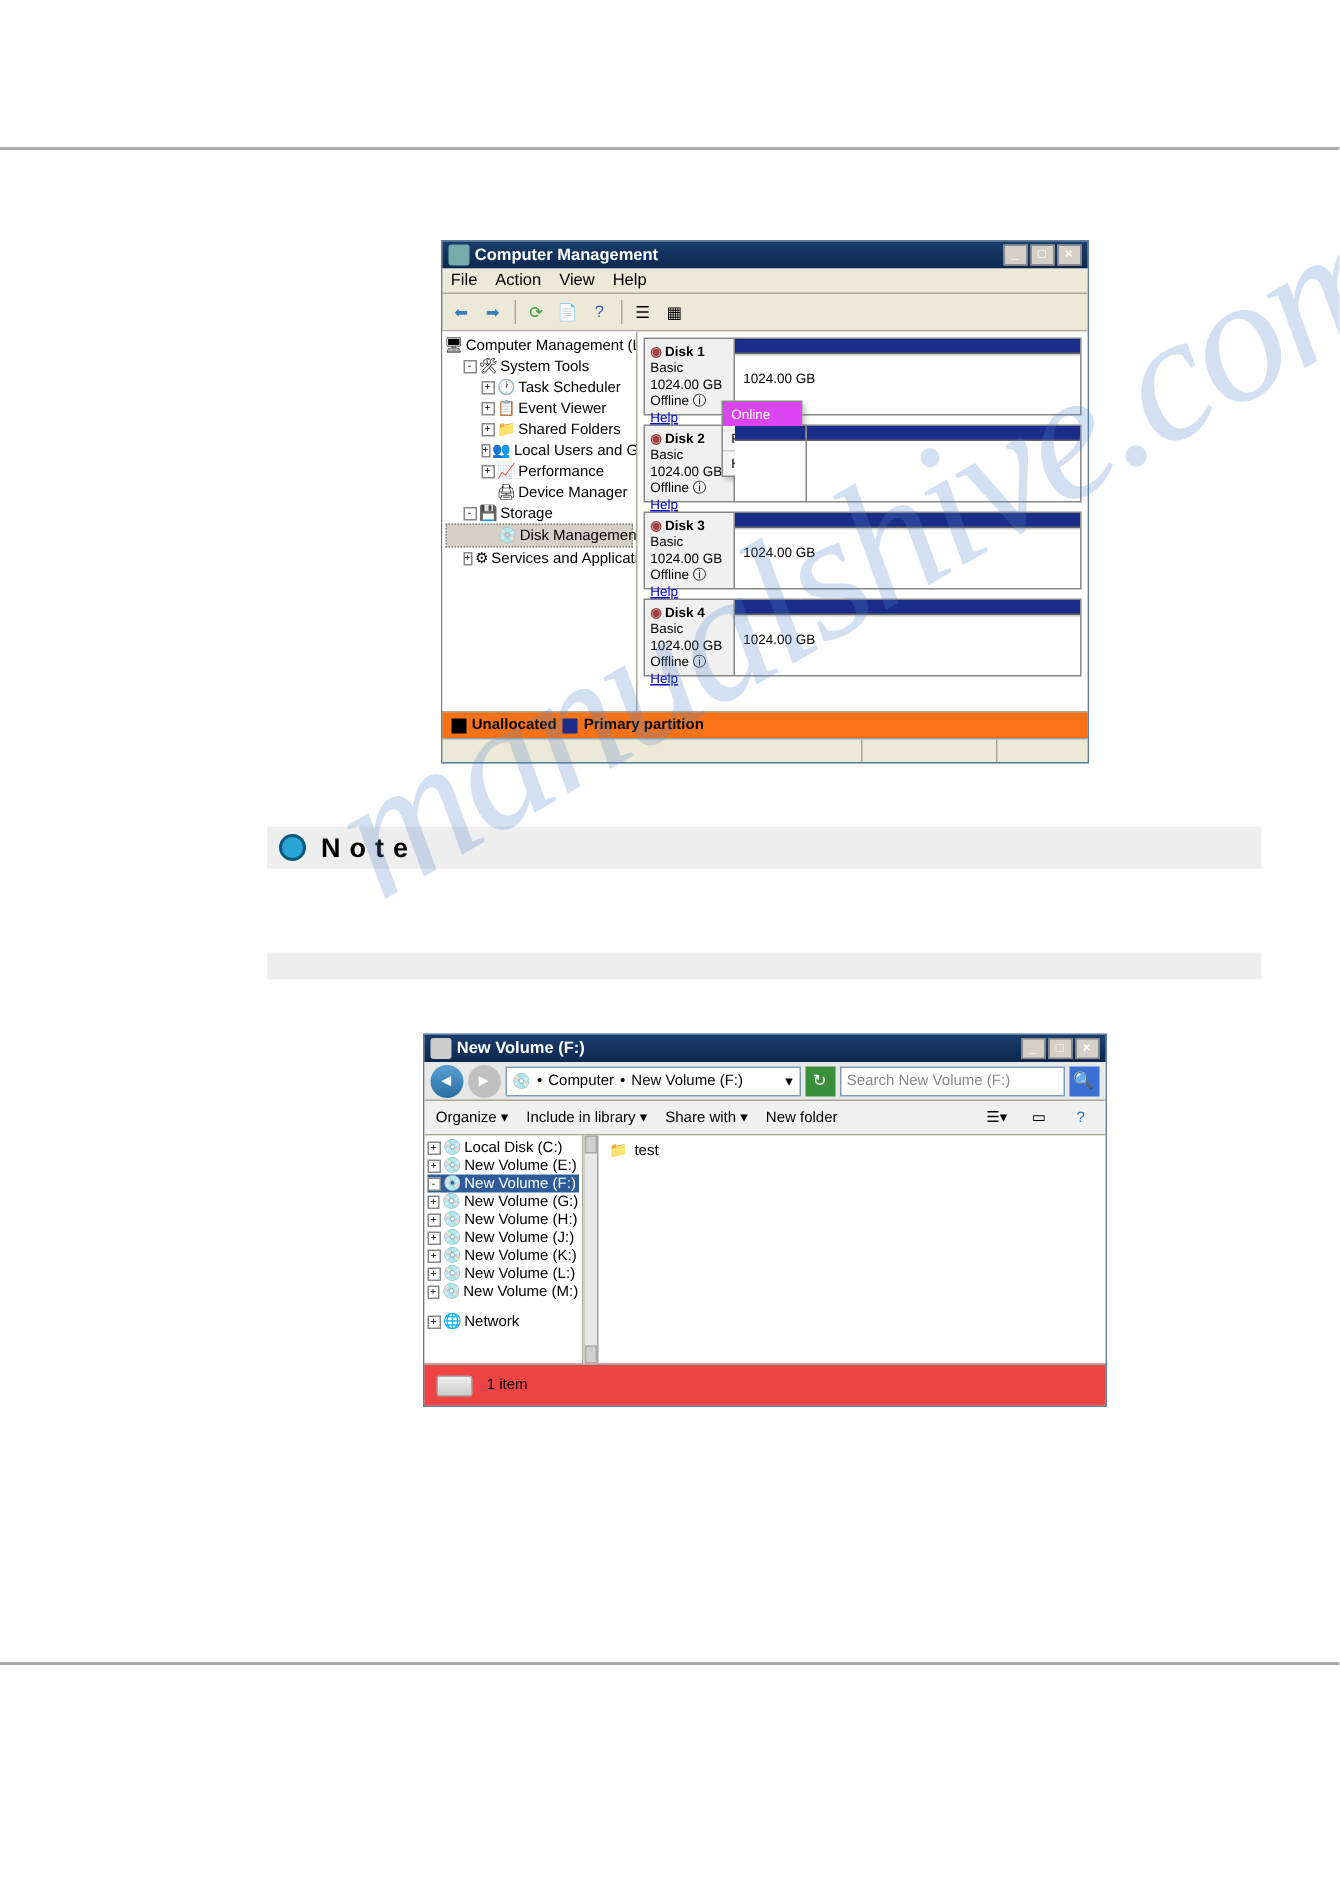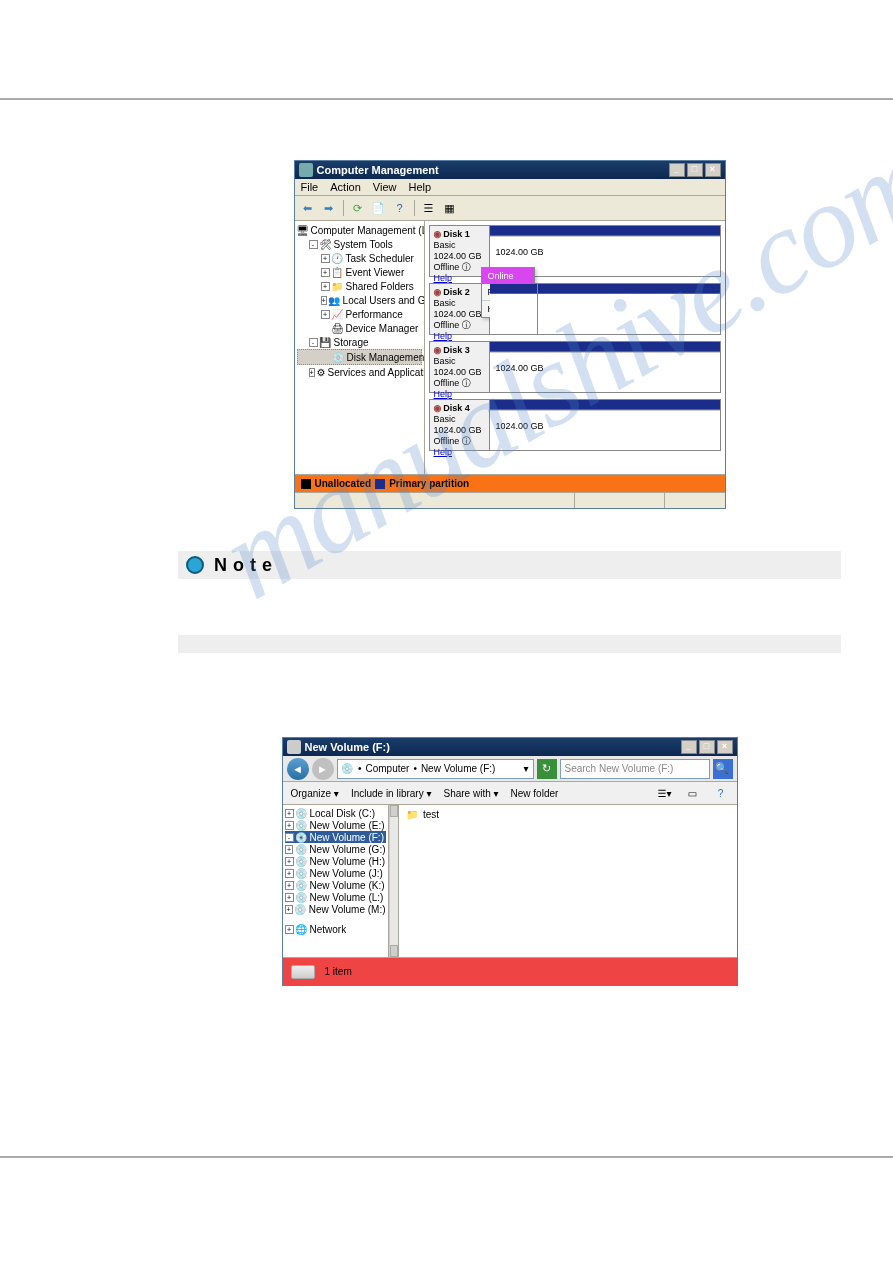--- a/index.html
+++ b/index.html
@@ -199,21 +199,21 @@
     }
     
     
     .divider-bar {
       height: 18px;
       background: #eee;
       margin-top: 56px;
     }
     
     
-    .exp-win { width: 456px; margin-top: 84px; }
+    .exp-win { width: 456px; margin-top: 36px; }
     .exp-navbar {
       background: #e8e8e8;
       padding: 3px 4px;
       border-bottom: 1px solid #aca899;
       display: flex;
       align-items: center;
       gap: 3px;
       height: 26px;
     }
     .nav-back, .nav-fwd {

